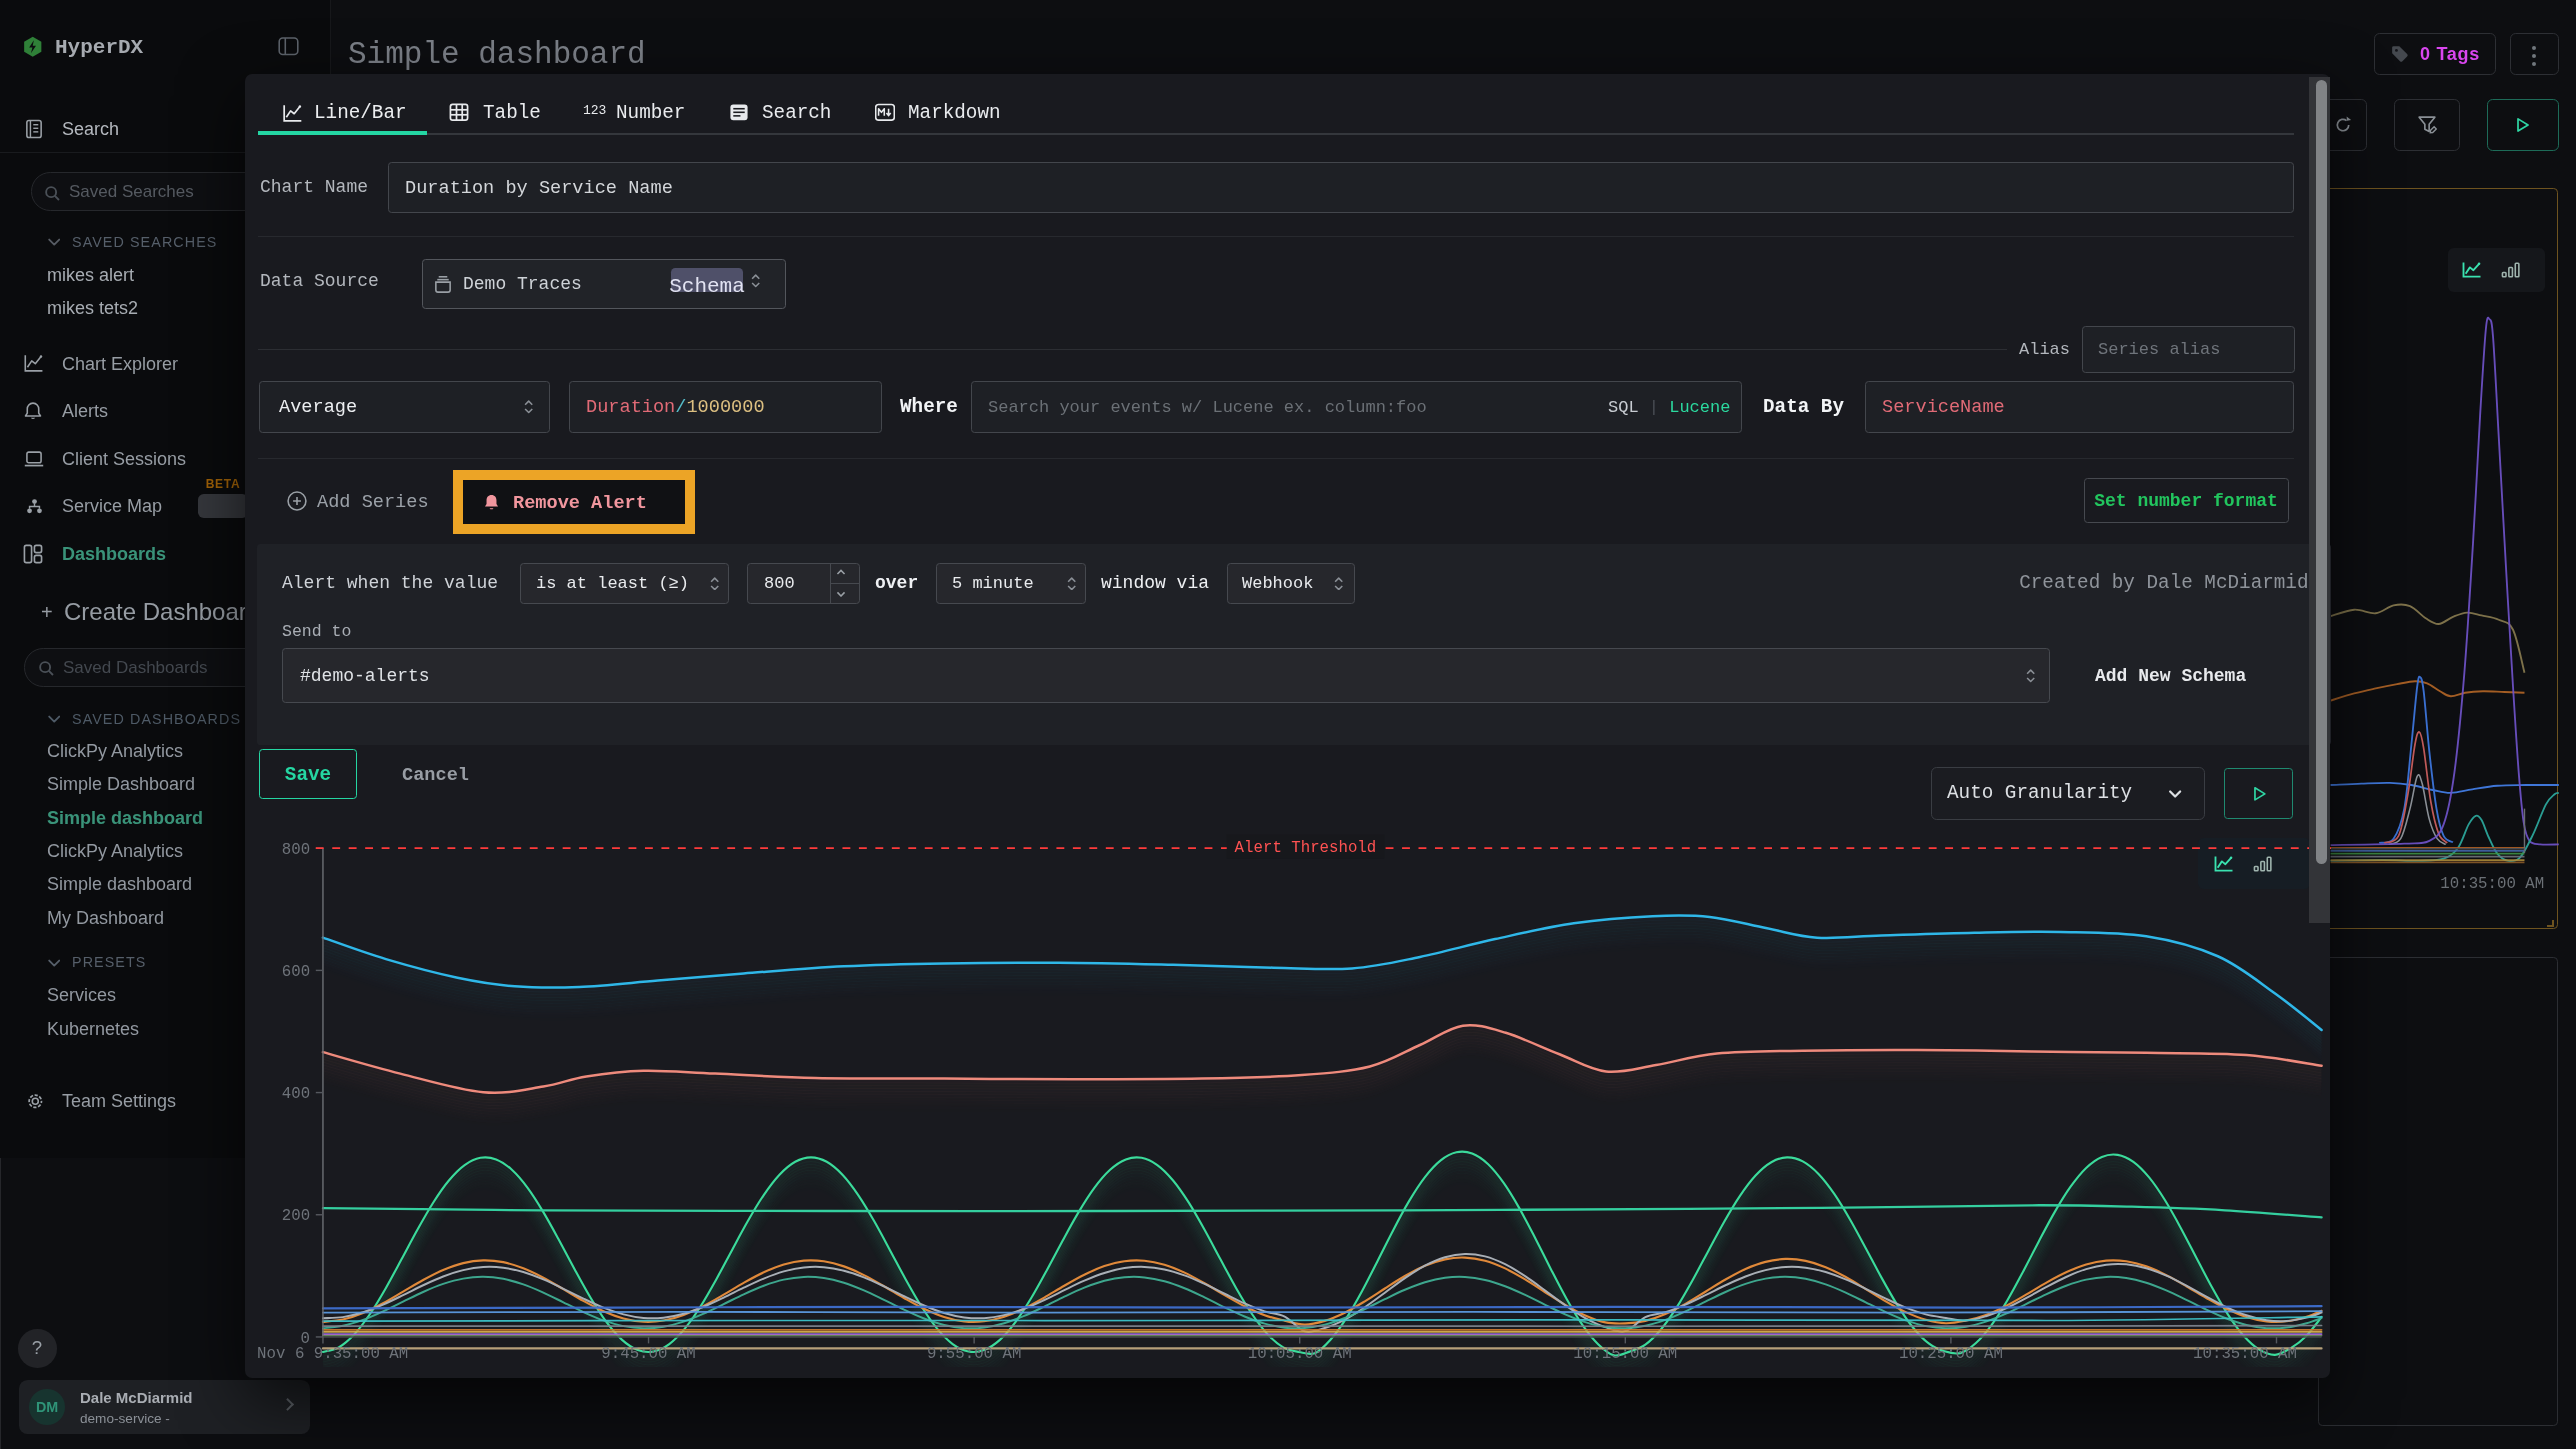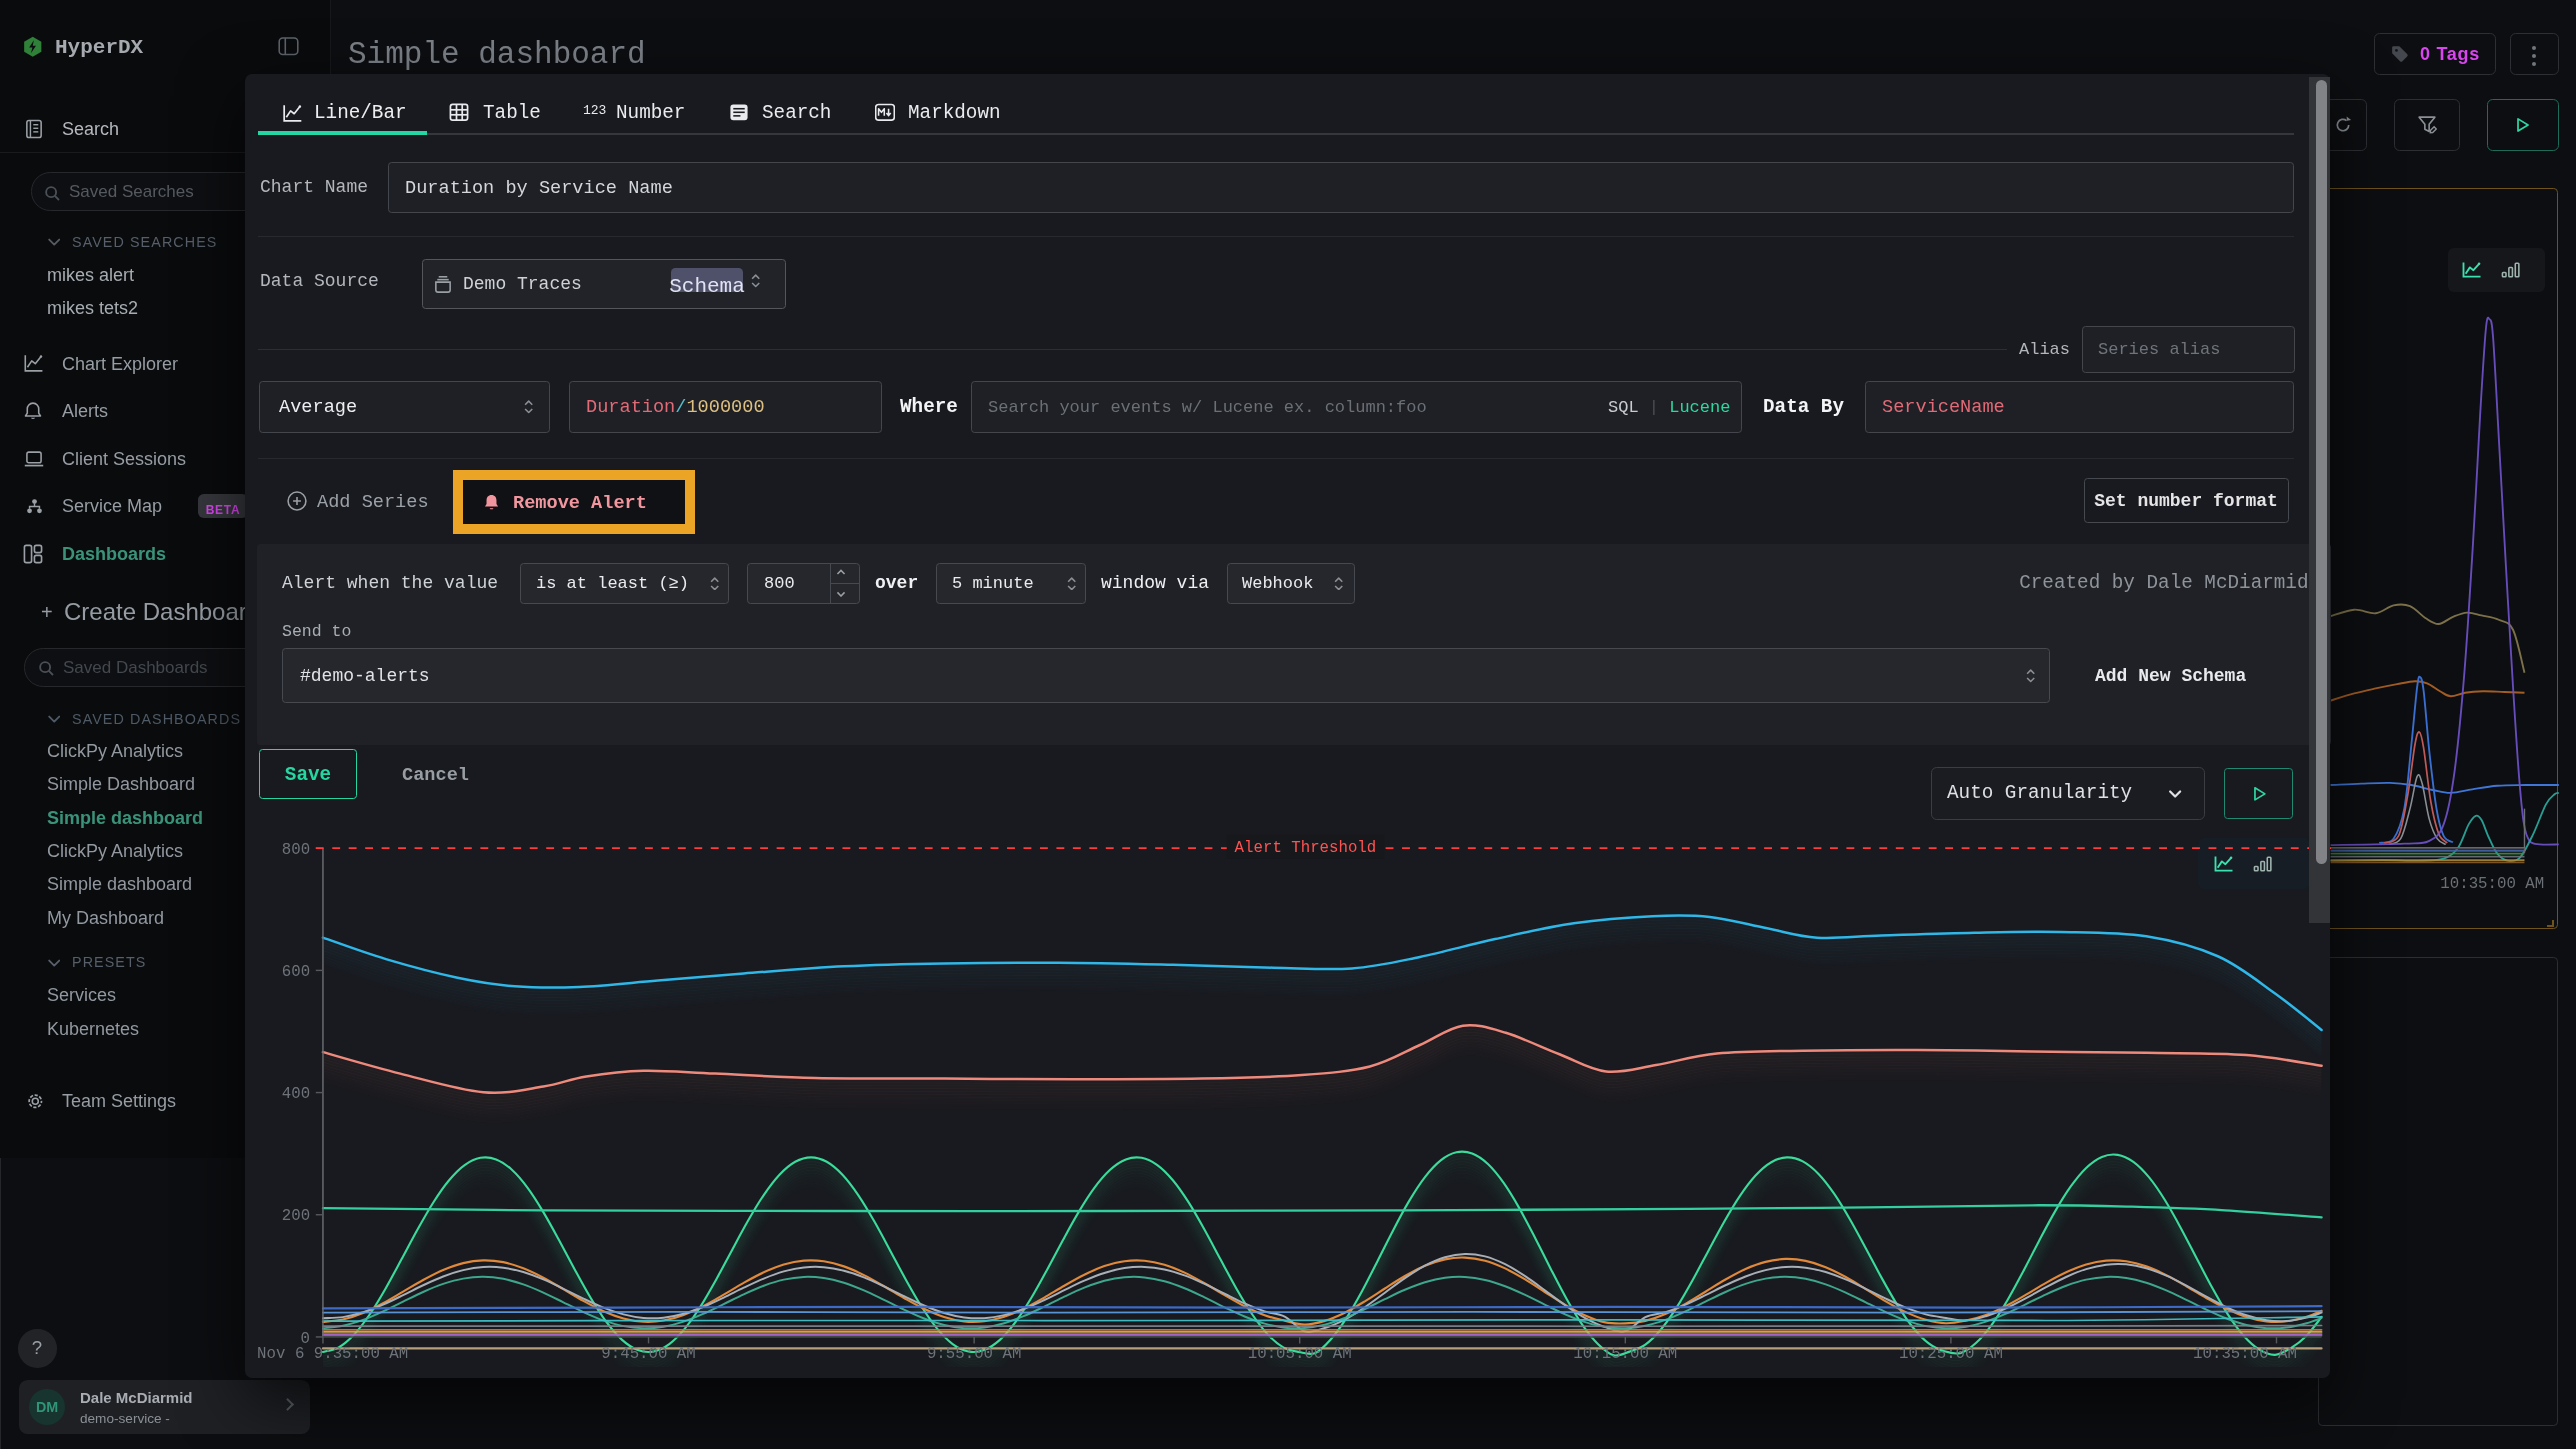--- a/index.html
+++ b/index.html
@@ -119,21 +119,21 @@
     </svg>
 <div class="nav" style="top:459px">Client Sessions</div>
 <svg width="17" height="15.7" viewBox="0 0 24 22" style="position:absolute;left:26px;top:498px">
       <circle cx="12" cy="5" r="3.4" fill="#9aa0a6"></circle>
       <circle cx="5" cy="18" r="3.4" fill="#9aa0a6"></circle>
       <circle cx="19" cy="18" r="3.4" fill="#9aa0a6"></circle>
       <path d="M12,8 V12 M12,12 H5 V15 M12,12 H19 V15" stroke="#9aa0a6" stroke-width="2" fill="none"></path>
     </svg>
 <div class="nav" style="top:506px">Service Map</div>
 <div class="abs" style="left:198px;top:494px;width:50px;height:23.6px;background:#35373c;border-radius:5.7px"></div>
-<div class="abs sans" style="left:223px;top:510px;transform:translate(-50%,-50%);font-size:12px;font-weight:bold;letter-spacing:0.7px;color:#d946ef">BETA</div>
+<div class="abs sans" style="left:223px;top:484px;transform:translate(-50%,-50%);font-size:12px;font-weight:bold;letter-spacing:0.7px;color:#a16207">BETA</div>
 <svg width="20" height="20" viewBox="0 0 28 28" style="position:absolute;left:23px;top:544px">
       <rect x="2" y="2" width="10" height="24" rx="2.5" fill="none" stroke="#9aa0a6" stroke-width="2.3"></rect>
       <rect x="16" y="2" width="10" height="10" rx="2.5" fill="none" stroke="#9aa0a6" stroke-width="2.3"></rect>
       <rect x="16" y="16" width="10" height="10" rx="2.5" fill="none" stroke="#9aa0a6" stroke-width="2.3"></rect>
     </svg>
 <div class="nav" style="top:554px;color:#3a9379;font-weight:bold">Dashboards</div>
 <div class="abs sans" style="left:41px;top:612px;transform:translateY(-50%);font-size:20px;color:#969ca3">+</div>
 <div class="abs sans" style="left:64px;top:612px;transform:translateY(-50%);font-size:24px;color:#969ca3">Create Dashboard</div>
 <div class="pill" style="left:24px;top:648px"></div>
 <svg width="15.7" height="15.7" viewBox="0 0 22 22" style="position:absolute;left:38px;top:660px">
@@ -246,21 +246,21 @@
       <path d="M14,8.5 V19.5 M8.5,14 H19.5" stroke="#9aa0a6" stroke-width="2.2"></path>
     </svg>
 <div class="abs" style="left:72px;top:428px;transform:translateY(-50%);font-size:18.6px;font-weight:normal;color:#9ba1a8">Add Series</div>
 <div class="abs" style="left:208px;top:396px;width:242px;height:64px;border:10px solid #eca426;background:#101114"></div>
 <svg width="17" height="17" viewBox="0 0 24 24" style="position:absolute;left:238px;top:420px">
       <path d="M12,1.5 C7.5,1.5 5,5 5,8.8 V14 L2.8,17.6 H21.2 L19,14 V8.8 C19,5 16.5,1.5 12,1.5 Z" fill="#f1969e"></path>
       <path d="M9.3,20 A3,3 0 0 0 14.7,20 Z" fill="#f1969e"></path>
     </svg>
 <div class="abs" style="left:268px;top:429px;transform:translateY(-50%);font-size:18.6px;font-weight:bold;color:#f1969e">Remove Alert</div>
 <div class="abs" style="left:1839px;top:404px;width:205px;height:45px;border:1.4px solid #46494f;border-radius:3.6px"></div>
-<div class="abs" style="left:1941px;top:427px;transform:translate(-50%,-50%);font-size:18px;font-weight:bold;color:#e5e5e5;white-space:nowrap">Set number format</div>
+<div class="abs" style="left:1941px;top:427px;transform:translate(-50%,-50%);font-size:18px;font-weight:bold;color:#22c55e;white-space:nowrap">Set number format</div>
 <div class="abs" style="left:12px;top:470px;width:2074px;height:201px;background:#1f2126;border-radius:3.6px"></div>
 <div class="abs" style="left:37px;top:509px;transform:translateY(-50%);font-size:18px;color:#cfd3d8">Alert when the value</div>
 <div class="abs" style="left:275px;top:489px;width:209px;height:41px;background:#26272c;border:1.4px solid #46494f;border-radius:3.6px"></div>
 <div class="abs" style="left:291px;top:509px;transform:translateY(-50%);font-size:17px;color:#e9ebee">is at least (≥)</div>
 <svg width="10" height="14.3" viewBox="0 0 14 20" style="position:absolute;left:464px;top:502px">
       <path d="M3,8 L8,3 L13,8" fill="none" stroke="#8a8f96" stroke-width="2.2" stroke-linejoin="round"></path>
       <path d="M3,14 L8,19 L13,14" fill="none" stroke="#8a8f96" stroke-width="2.2" stroke-linejoin="round"></path>
     </svg>
 <div class="abs" style="left:502px;top:489px;width:113px;height:41px;background:#26272c;border:1.4px solid #46494f;border-radius:3.6px"></div>
 <div class="abs" style="left:519px;top:509px;transform:translateY(-50%);font-size:17px;color:#e9ebee">800</div>

